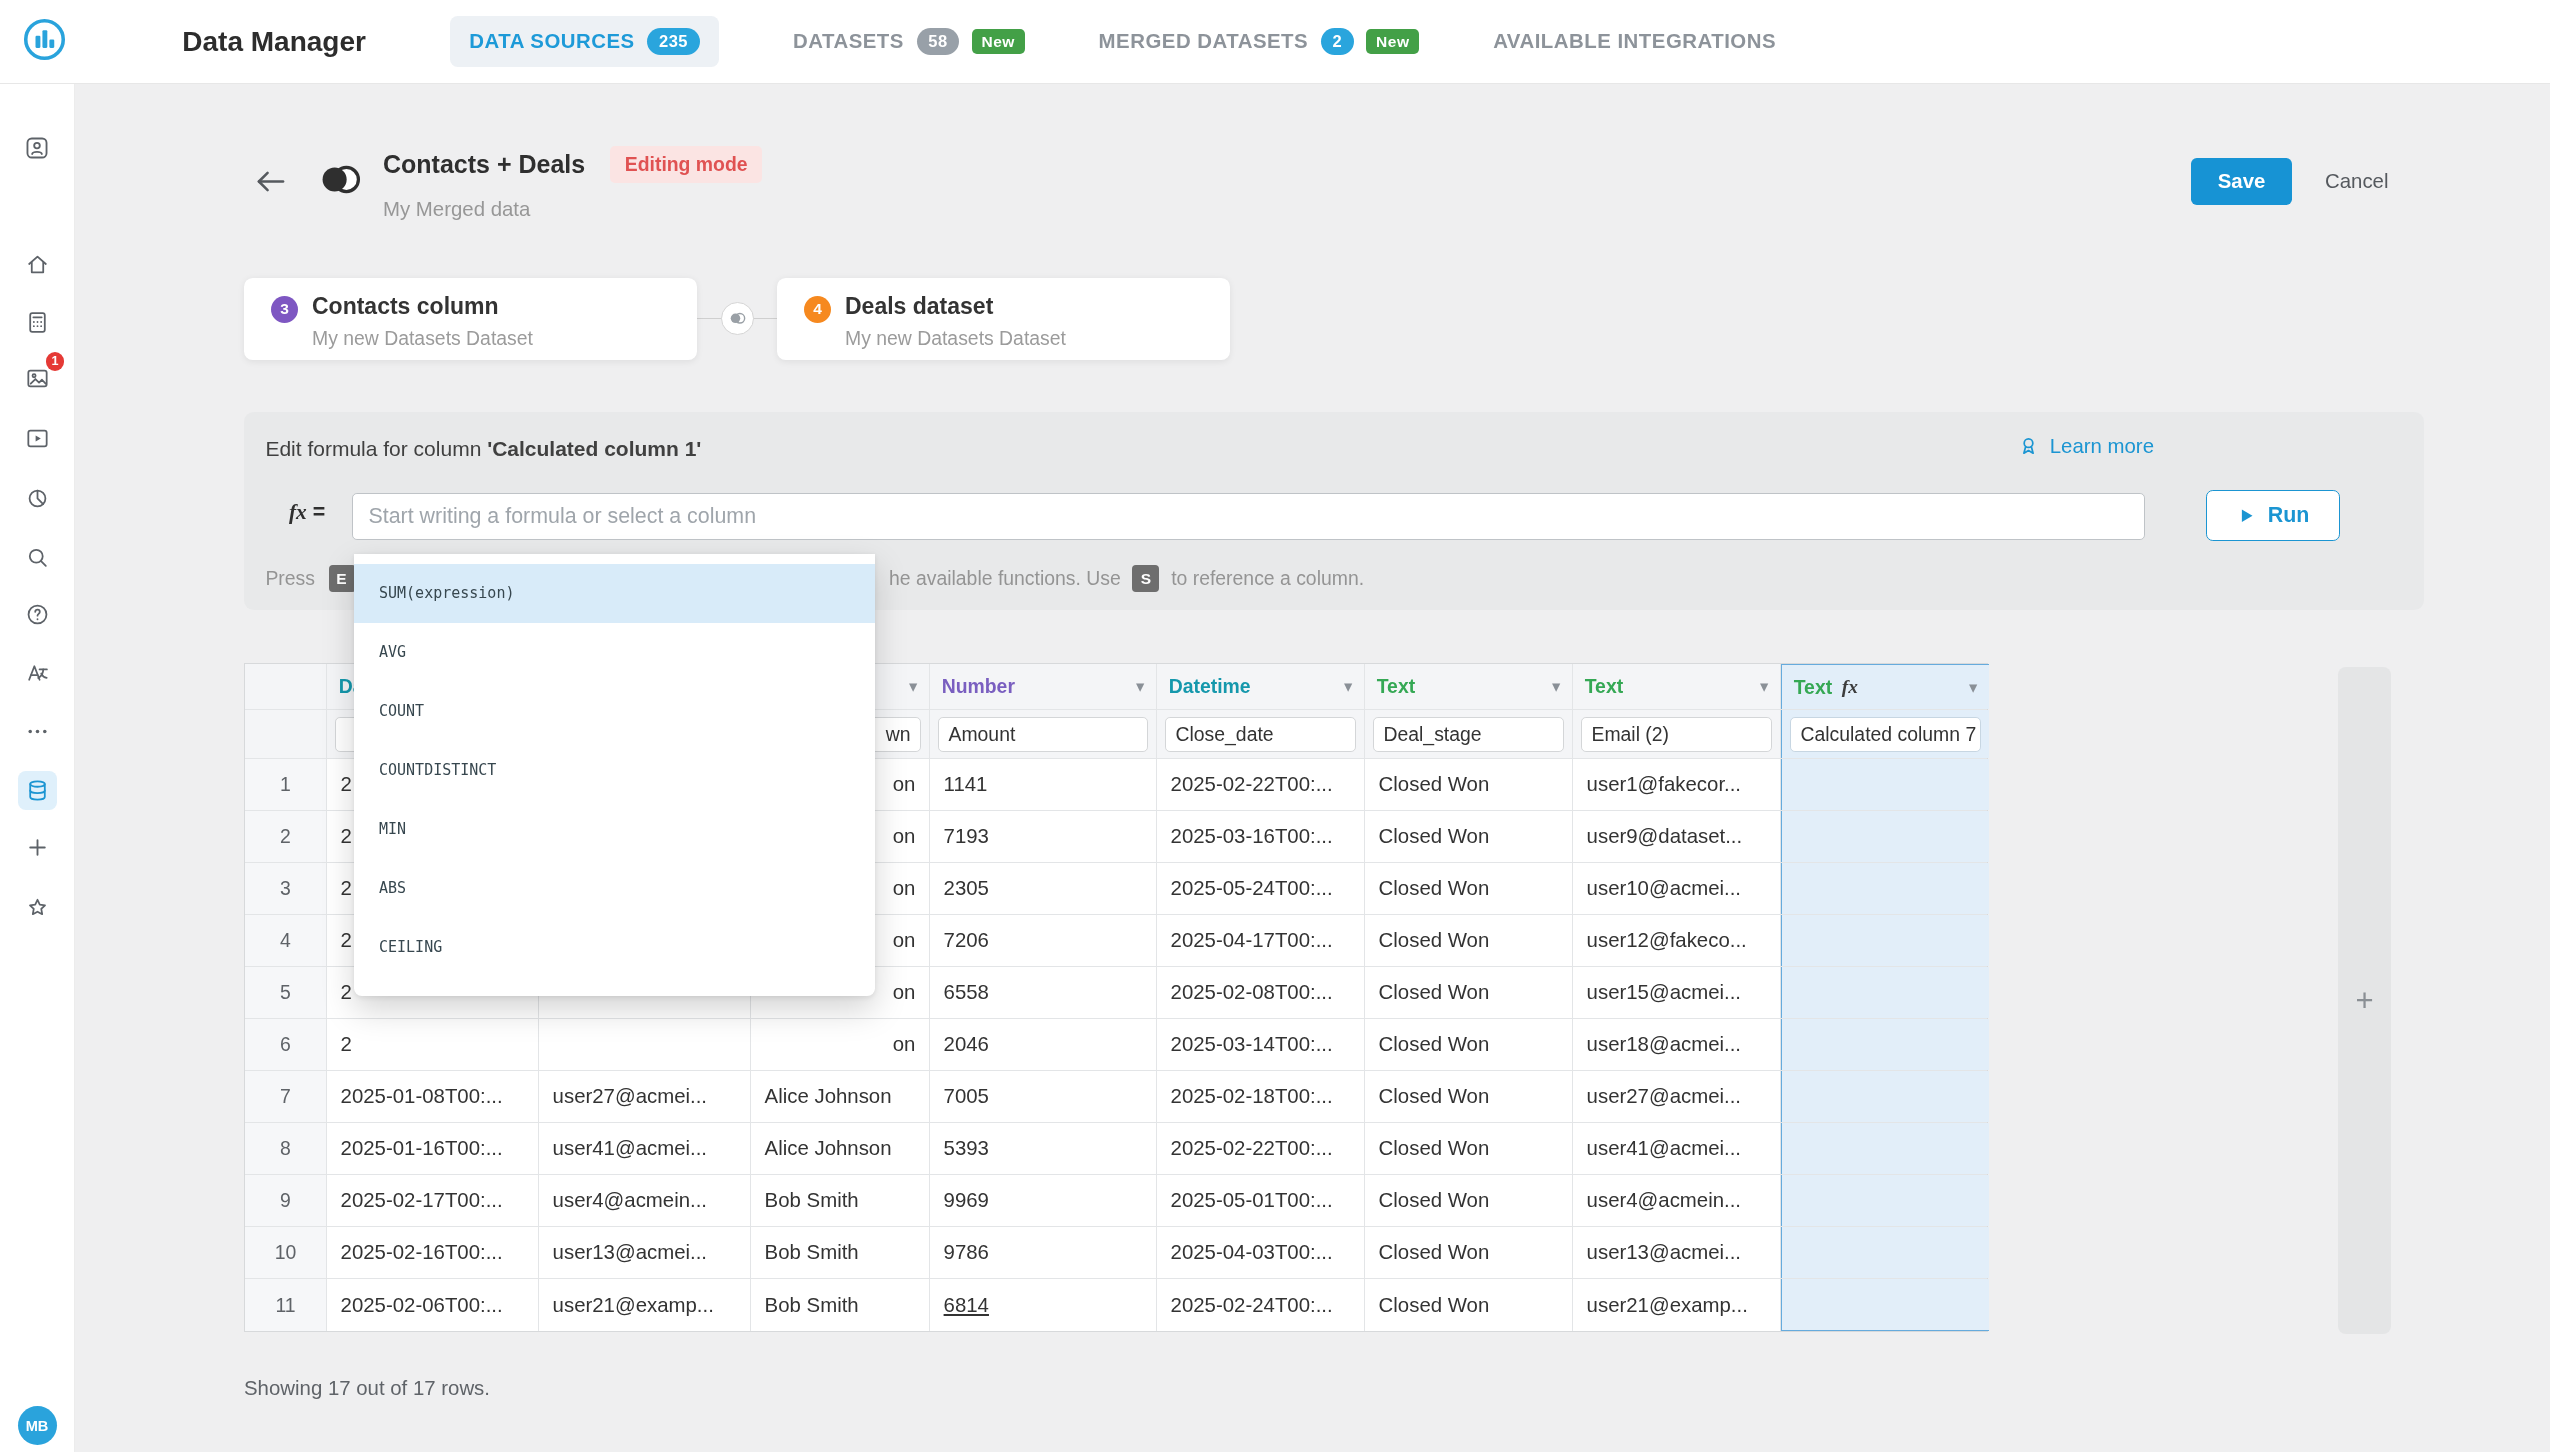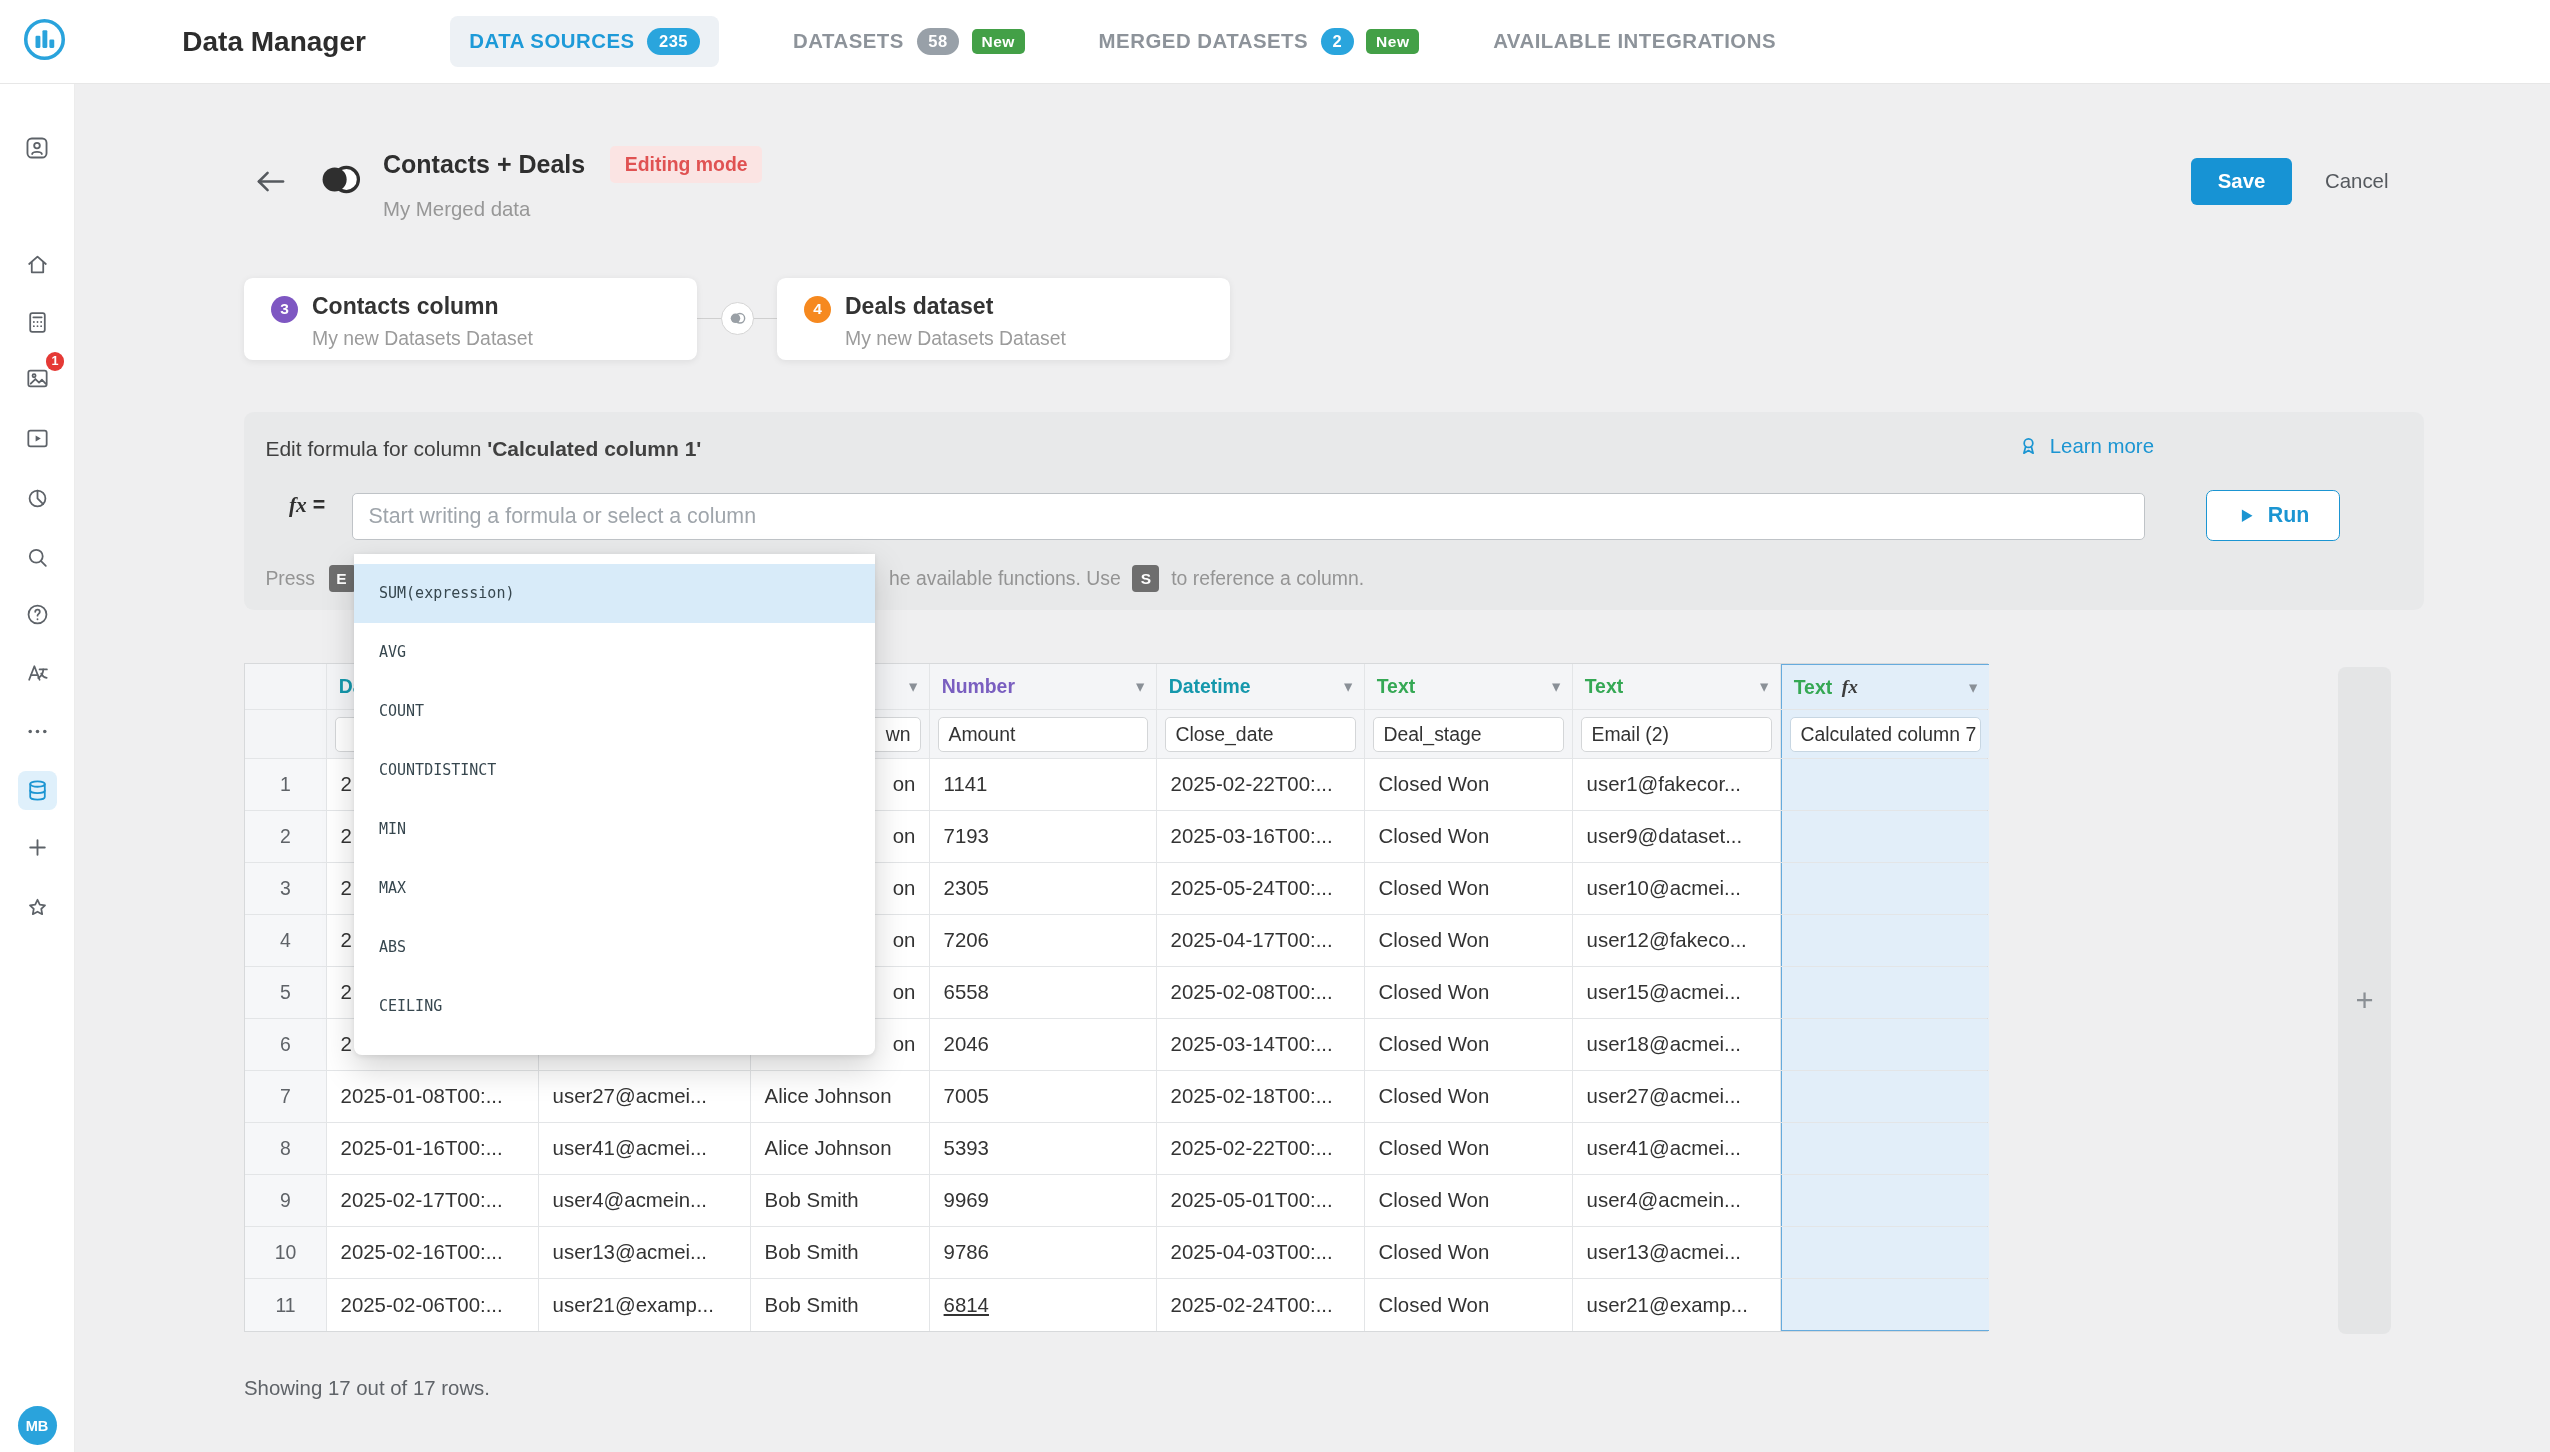--- a/index.html
+++ b/index.html
@@ -39,21 +39,21 @@
   .card .c-title{margin-left:41px;font-size:23px;font-weight:bold;color:#333}
   .card .c-sub{margin-left:41px;margin-top:7.8px;font-size:19.4px;color:#9b9b9b}
   .connector-line{position:absolute;left:696px;top:318px;width:81px;height:0;border-top:1.9px solid #cfcfcf}
   .connector-node{position:absolute;left:721px;top:302px;width:33px;height:33px;background:#fff;border:1px solid #d5d5d5;border-radius:50%;display:flex;align-items:center;justify-content:center}
 
   
   .formula-panel{position:absolute;left:244px;top:412px;width:2180px;height:198px;background:#e8e9ea;border-radius:9.7px}
   .fp-label{position:absolute;left:21.4px;top:25px;font-size:21px;color:#404040}
   .fp-label b{font-weight:bold}
   .learn-more{position:absolute;right:270px;top:23px;display:flex;align-items:center;gap:9.7px;color:#1b95d2;font-size:20.4px;cursor:pointer}
-  .fx-eq{position:absolute;left:45px;top:81px;font-size:21.4px;font-weight:bold;color:#2f2f2f}
+  .fx-eq{position:absolute;left:45px;top:88px;font-size:21.4px;font-weight:bold;color:#2f2f2f}
   .fx-eq i{font-family:"Liberation Serif",serif}
   .formula-input{position:absolute;left:108px;top:81px;width:1793px;height:47px;background:#fff;border:1px solid #bfc3c7;border-radius:4.9px;font-size:21.4px;color:#333;padding:0 15.5px;outline:none;font-family:"Liberation Sans",sans-serif}
   .formula-input::placeholder{color:#9fa5ab}
   .run-btn{position:absolute;left:1962px;top:78px;width:134px;height:51px;background:#fff;border:1.9px solid #1b95d2;border-radius:6.8px;color:#1b95d2;font-size:21.4px;font-weight:bold;display:flex;align-items:center;justify-content:center;gap:11.7px;cursor:pointer}
   .hint-left{position:absolute;left:21.4px;top:153px;display:flex;align-items:center;gap:13.6px;font-size:19.4px;color:#949494}
   .hint-right{position:absolute;left:645px;top:153px;display:flex;align-items:center;gap:11.7px;font-size:19.4px;color:#949494}
   .keycap{background:#6e6e6e;color:#fff;font-size:15.5px;font-weight:bold;border-radius:3.9px;min-width:27px;height:27px;display:flex;align-items:center;justify-content:flex-start;padding:0 7.8px}
   .keycap.center{justify-content:center;padding:0}
 
   
@@ -477,17 +477,16 @@
     <span>+</span>
   </div>
 <div class="status-text">Showing 17 out of 17 rows.</div>
 
 <div class="autocomplete">
     <div class="ac-item selected">SUM(expression)</div>
     <div class="ac-item">AVG</div>
     <div class="ac-item">COUNT</div>
     <div class="ac-item">COUNTDISTINCT</div>
     <div class="ac-item">MIN</div>
-    <div class="ac-item">MAX</div>
     <div class="ac-item">ABS</div>
     <div class="ac-item">CEILING</div>
   </div>
 
 
 </body></html>

